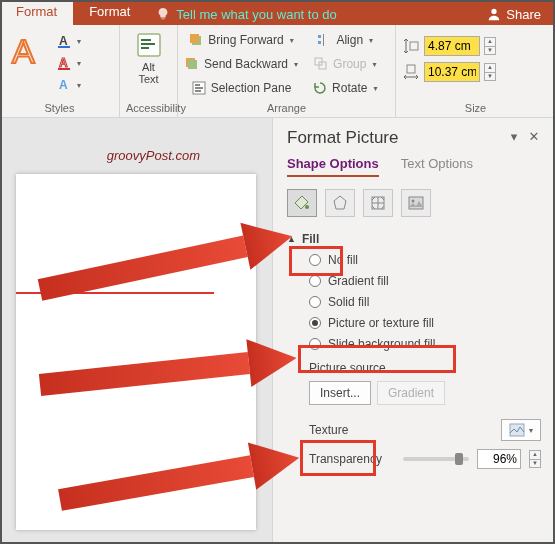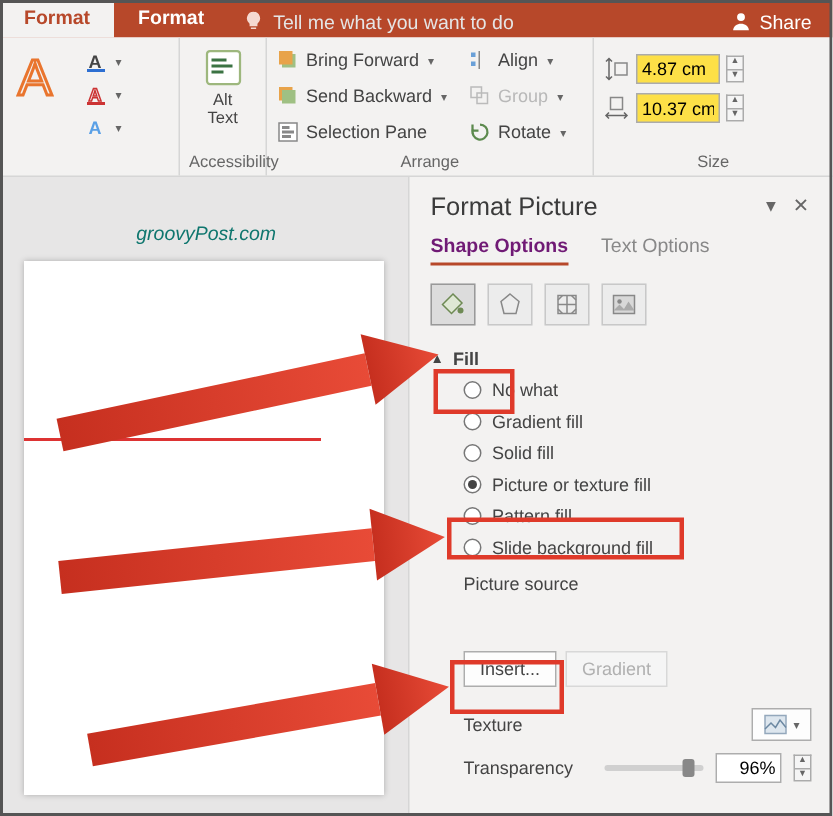--- a/index.html
+++ b/index.html
@@ -1,45 +1,45 @@
 <!DOCTYPE html>
 <html><head>
 <meta charset="utf-8">
 <style>
   * { box-sizing: border-box; margin: 0; padding: 0; font-family: "Segoe UI", Arial, sans-serif; }
   body { width: 555px; height: 544px; overflow: hidden; background: #fff; font-size: 12px; color: #444; position: relative; }
   
   .tabstrip { height: 25px; background: #b7482a; display: flex; align-items: stretch; color: #fff; font-size: 13px; }
-  .tab { padding: 4px 16px 0; cursor: pointer; font-weight: bold; }
+  .tab { padding: 4px 16px 0; cursor: pointer; }
   .tab.active { background: #f3f2f1; color: #b7482a; }
-  .tell { display: flex; align-items: center; gap: 6px; padding: 3px 10px 0; color: #e5e5e5; flex: 1; }
+  .tell { display: flex; align-items: center; gap: 6px; padding: 3px 10px 0; color: #5eead4; flex: 1; }
   .share { display: flex; align-items: center; gap: 5px; padding: 3px 14px 0; }
   .bulb, .person { width: 14px; height: 14px; display: inline-block; }
   
   .ribbon { height: 93px; background: #f3f2f1; border-bottom: 1px solid #d6d6d6; display: flex; }
   .grp { border-right: 1px solid #d6d6d6; display: flex; flex-direction: column; padding: 4px 6px 1px; }
   .grp-body { flex: 1; display: flex; align-items: flex-start; gap: 4px; }
   .grp-label { text-align: center; font-size: 11px; color: #666; padding: 1px 0 2px; }
   .bigA { width: 44px; height: 44px; display: flex; align-items: center; justify-content: center; }
   .col { display: flex; flex-direction: column; gap: 2px; }
   .mini { width: 30px; height: 20px; display: flex; align-items: center; justify-content: center; gap: 2px; border: 1px solid transparent; }
   .alt { display: flex; flex-direction: column; align-items: center; gap: 2px; width: 44px; padding-top: 2px; }
-  .arr-row { display: flex; align-items: center; gap: 4px; height: 22px; }
+  .arr-row { display: flex; align-items: center; gap: 4px; height: 22px; justify-content: center; }
   .arr-ico { width: 16px; height: 16px; }
   .arr-txt { font-size: 12px; color: #444; }
   .dd { font-size: 8px; color: #666; margin-left: 2px; }
   .sizebox { display: flex; align-items: center; height: 22px; gap: 4px; }
   .sizebox input { width: 56px; height: 20px; font-size: 12px; border: 1px solid #ababab; padding: 1px 3px; background: #fde047; }
   .spin { display:flex; flex-direction:column; }
   .spin div { width:12px;height:9px;border:1px solid #ababab;background:#f5f5f5;font-size:6px;line-height:7px;text-align:center;color:#666;}
   .spin div:first-child{border-bottom:none;}
   
   .stage { position: absolute; left: 0; top: 118px; right: 0; bottom: 0; display: flex; }
   .canvas-side { width: 272px; background: #e7e6e6; position: relative; }
-  .wm { position:absolute; top:30px; right:88px; color:#0f766e; font-style:italic; font-size:13px;}
+  .wm { position:absolute; top:30px; right:72px; color:#7f1d1d; font-style:italic; font-size:13px;}
   .sheet { position:absolute; left:16px; top:56px; width:240px; height:356px; background:#fff; box-shadow: 0 0 4px rgba(0,0,0,.25);}
   .redline { position:absolute; left:0; top:118px; width:198px; height:2px; background:#d33;}
   
   .pane { flex:1; background:#f3f2f1; border-left:1px solid #d6d6d6; display:flex; flex-direction:column; }
   .pane-hdr { padding: 10px 14px 6px; display:flex; align-items:center;}
   .pane-title { font-size:17px; color:#3b3b3b; flex:1;}
   .pane-ctrl { width:14px;height:14px;color:#666;font-size:13px;text-align:center;line-height:12px;margin-left:6px;cursor:pointer;}
   .opts { display:flex; gap:22px; padding: 2px 14px 8px; font-size:13px;}
   .opt { color:#888; padding-bottom:4px; cursor:pointer;}
   .opt.active { color:#701a75; font-weight:600; border-bottom:2px solid #b7482a;}
@@ -48,21 +48,21 @@
   .catbtn.sel { background:#dcdcdc; border-color:#999;}
   .section { padding: 0 14px 2px;}
   .fill-hdr { display:flex; align-items:center; gap:6px; padding:5px 2px 5px 0; cursor:pointer;}
   .tri { font-size:9px;}
   .fill-word { font-weight:700; font-size:12px;}
   .radios { padding: 2px 0 4px 22px; display:flex; flex-direction:column; gap:7px;}
   .radio { display:flex; align-items:center; gap:7px; font-size:12px; color:#444; cursor:pointer;}
   .rdot { width:12px;height:12px;border:1px solid #777;border-radius:50%;background:#fff;display:flex;align-items:center;justify-content:center;}
   .rdot.on::after { content:""; width:6px;height:6px;background:#444;border-radius:50%;}
   .subhdr { padding: 6px 0 4px 22px; font-size:12px; color:#444;}
-  .btnrow { padding: 2px 0 4px 22px; display:flex; gap:6px;margin-top:32px;}
+  .btnrow { padding: 2px 0 4px 22px; display:flex; gap:6px;}
   .btn { height:24px; padding:0 10px; background:#fdfdfd; border:1px solid #adadad; font-size:12px; cursor:pointer; display:flex;align-items:center;}
   .btn.dis { color:#b0b0b0; border-color:#d8d8d8; background:#f5f5f5; cursor:default;}
   .texrow { display:flex; align-items:center; padding:8px 14px 2px 36px;}
   .texrow .texlbl{flex:1;}
   .texbtn { width:40px;height:22px;border:1px solid #adadad;background:#fdfdfd;display:flex;align-items:center;justify-content:center;gap:2px;}
   .trrow { display:flex; align-items:center; gap:8px; padding:6px 14px 0 36px;}
   .trrow .trlbl{flex:0 0 86px;}
   .slider { flex:1; height:4px; background:#d0d0d0; position:relative; border-radius:2px;}
   .thumb { position:absolute; right:6px; top:-4px; width:8px; height:12px; background:#888; border-radius:2px;}
   .trrow input { width:44px;height:20px;border:1px solid #adadad;font-size:12px;text-align:right;padding:0 3px;}
@@ -123,20 +123,21 @@
             <span class="dd">▾</span>
         </div>
         <div class="mini">
           <svg width="16" height="16" viewBox="0 0 16 16">
               <text x="2" y="12" font-size="12" font-weight="700" fill="#5aa0e6">A</text>
             </svg>
             <span class="dd">▾</span>
         </div>
       </div>
     </div>
+    <div class="grp-label">Styles</div>
   </div>
 
   <div class="grp" style="width:58px;">
     <div class="grp-body" style="justify-content:center;">
       <div class="alt">
         <svg width="28" height="28" viewBox="0 0 28 28">
             <rect x="3" y="3" width="22" height="22" rx="2" fill="#fff" stroke="#9db77d" stroke-width="1.5"></rect>
             <rect x="6" y="8" width="10" height="2" fill="#3b7343"></rect>
             <rect x="6" y="12" width="14" height="2" fill="#3b7343"></rect>
             <rect x="6" y="16" width="8" height="2" fill="#3b7343"></rect>
@@ -284,37 +285,33 @@
     </div>
 
     <div class="section">
       <div class="fill-hdr">
         <span class="tri">▲</span>
         <span class="fill-word">Fill</span>
       </div>
       <div class="radios">
         <div class="radio">
             <span class="rdot"></span>
-            <span>No what</span>
+            <span>No fill</span>
           </div>
         <div class="radio">
             <span class="rdot"></span>
             <span>Gradient fill</span>
           </div>
         <div class="radio">
             <span class="rdot"></span>
             <span>Solid fill</span>
           </div>
         <div class="radio">
             <span class="rdot on"></span>
             <span>Picture or texture fill</span>
-          </div>
-        <div class="radio">
-            <span class="rdot"></span>
-            <span>Pattern fill</span>
           </div>
         <div class="radio">
             <span class="rdot"></span>
             <span>Slide background fill</span>
           </div>
       </div>
       <div class="subhdr">Picture source</div>
       <div class="btnrow">
         <div class="btn">Insert...</div>
         <div class="btn dis">Gradient</div>

